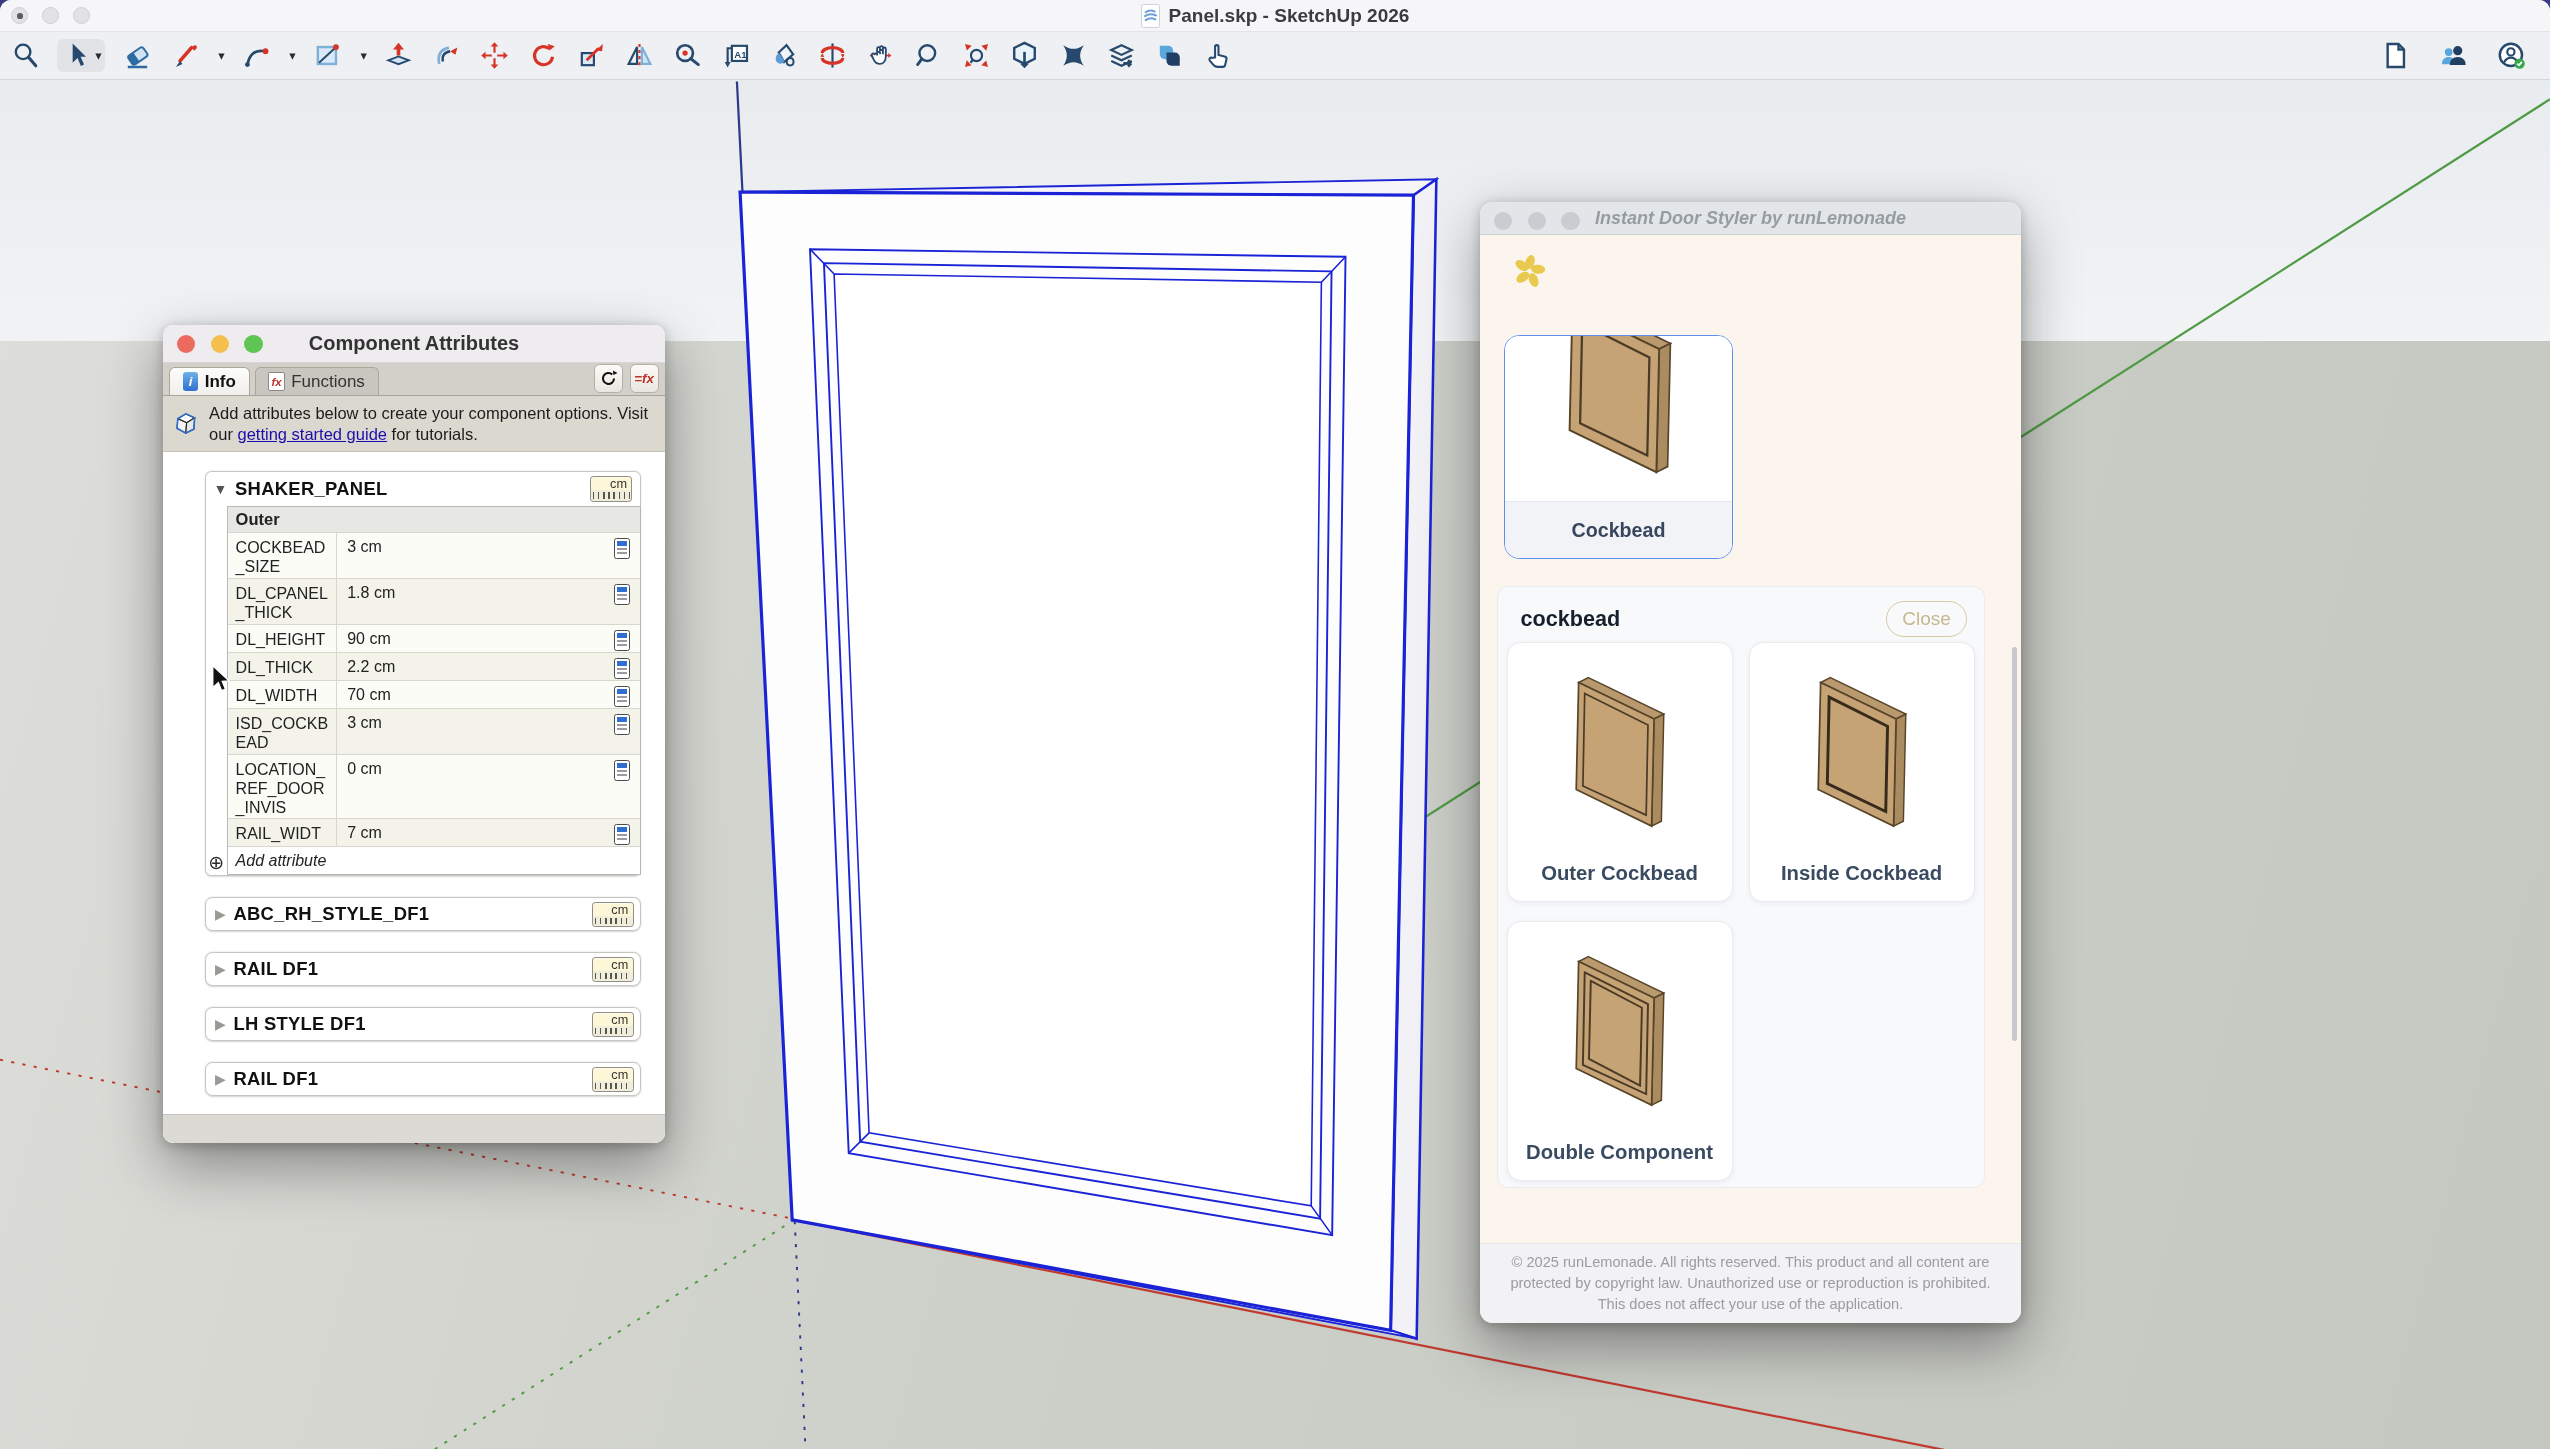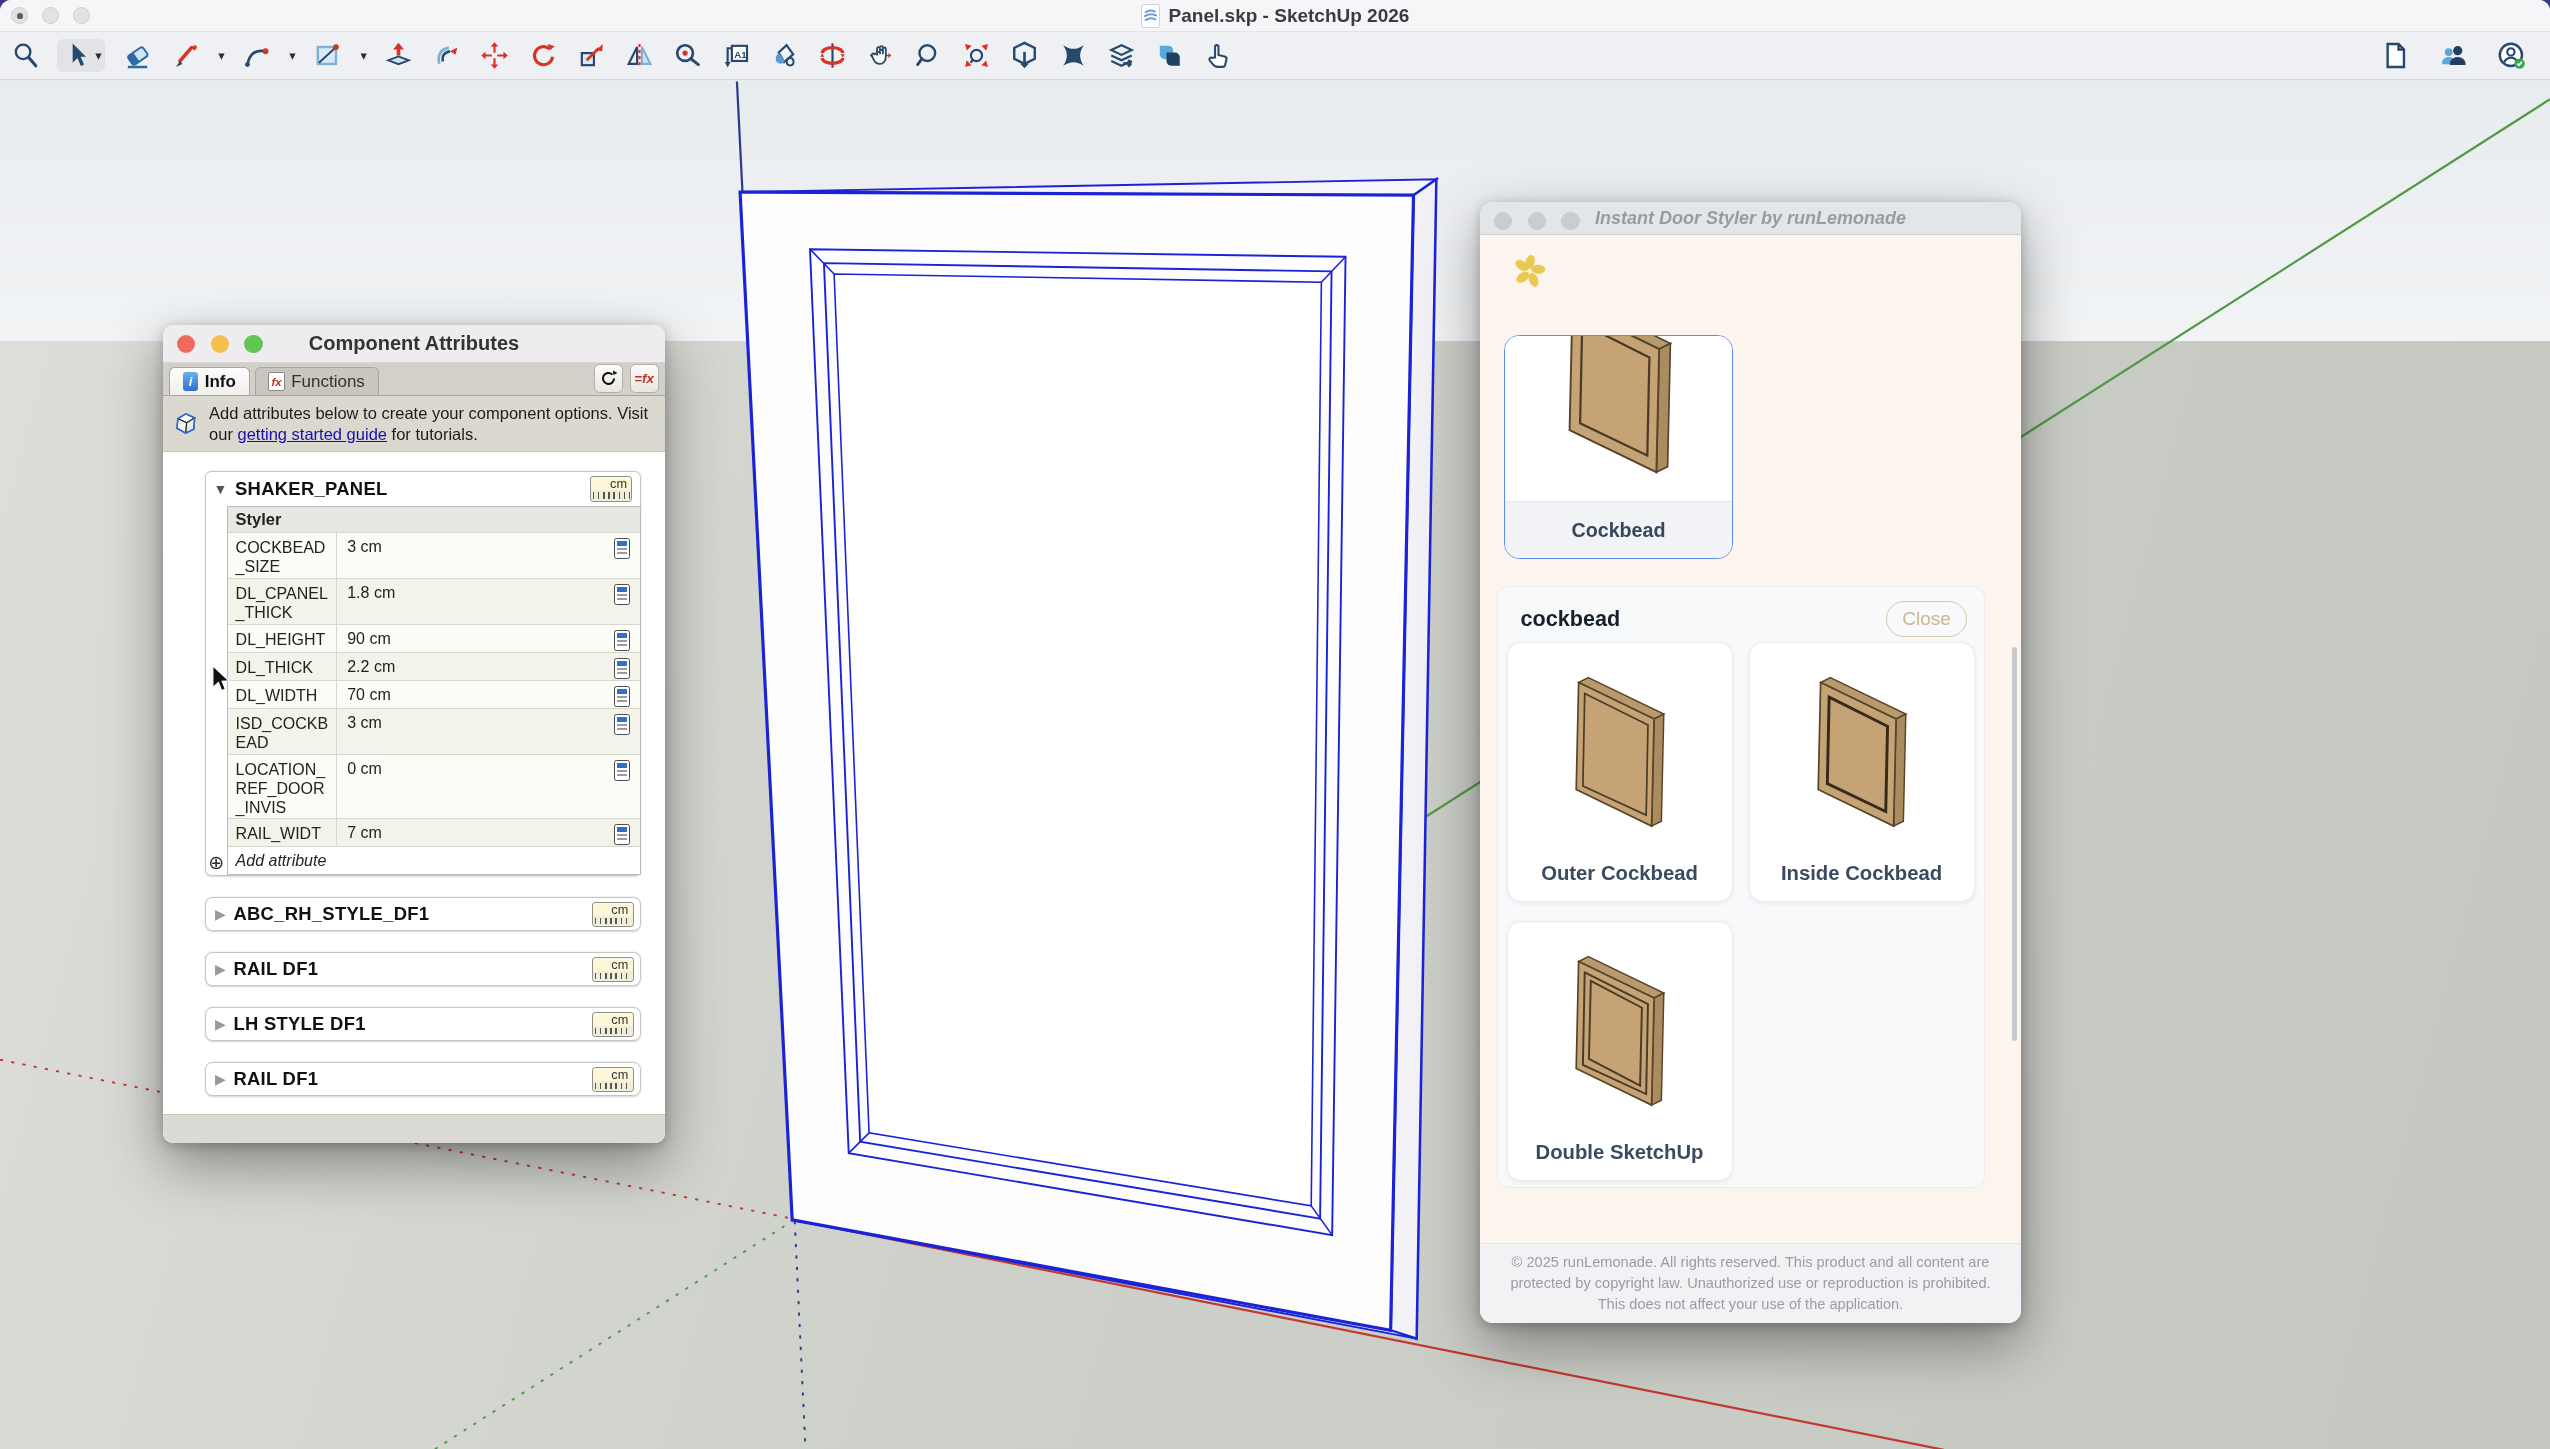--- a/index.html
+++ b/index.html
@@ -427,21 +427,21 @@
 
     <div class="ca-content">
 
       <div class="section">
         <div class="sec-head">
           <span class="tri">▼</span>
           <span class="sec-name">SHAKER_PANEL</span>
           <span class="cmbadge">cm</span>
         </div>
         <div class="attr-table">
-          <div class="trow group-head">Styler</div>
+          <div class="trow group-head">Outer</div>
 
           <div class="trow h2 row-alt0">
             <div class="cname">COCKBEAD_SIZE</div>
             <div class="cval">3 cm</div>
             <div class="cico">
                 <div class="calc"></div>
               </div>
           </div>
           <div class="trow h2 row-alt1">
             <div class="cname">DL_CPANEL_THICK</div>
@@ -591,21 +591,21 @@
       </div>
 
       <div class="opt-card oc3">
         <svg viewBox="0 0 120 140">
           <polygon points="34,6 96,36 88,40 26,10" fill="#b99a6e" stroke="#584429" stroke-width="1.2"></polygon>
           <polygon points="88,40 96,36 94,124 86,128" fill="#ab8c60" stroke="#584429" stroke-width="1.2"></polygon>
           <polygon points="26,10 88,40 86,128 24,98" fill="#c6a374" stroke="#584429" stroke-width="1.4"></polygon>
           <polygon points="31,19 83,45 81.5,119 29.5,95" fill="none" stroke="#4a3a28" stroke-width="1.6"></polygon>
           <polygon points="36,26 78,48 76.5,112 34.5,90" fill="none" stroke="#4a3a28" stroke-width="1.6"></polygon>
         </svg>
-        <div class="opt-lbl">Double SketchUp</div>
+        <div class="opt-lbl">Double Component</div>
       </div>
     </div>
 
     <div class="ids-scrollthumb"></div>
 
     <div class="ids-footer">© 2025 runLemonade. All rights reserved. This product and all content are protected by copyright law. Unauthorized use or reproduction is prohibited. This does not affect your use of the application.</div>
   </div>
 
 </div>
 

